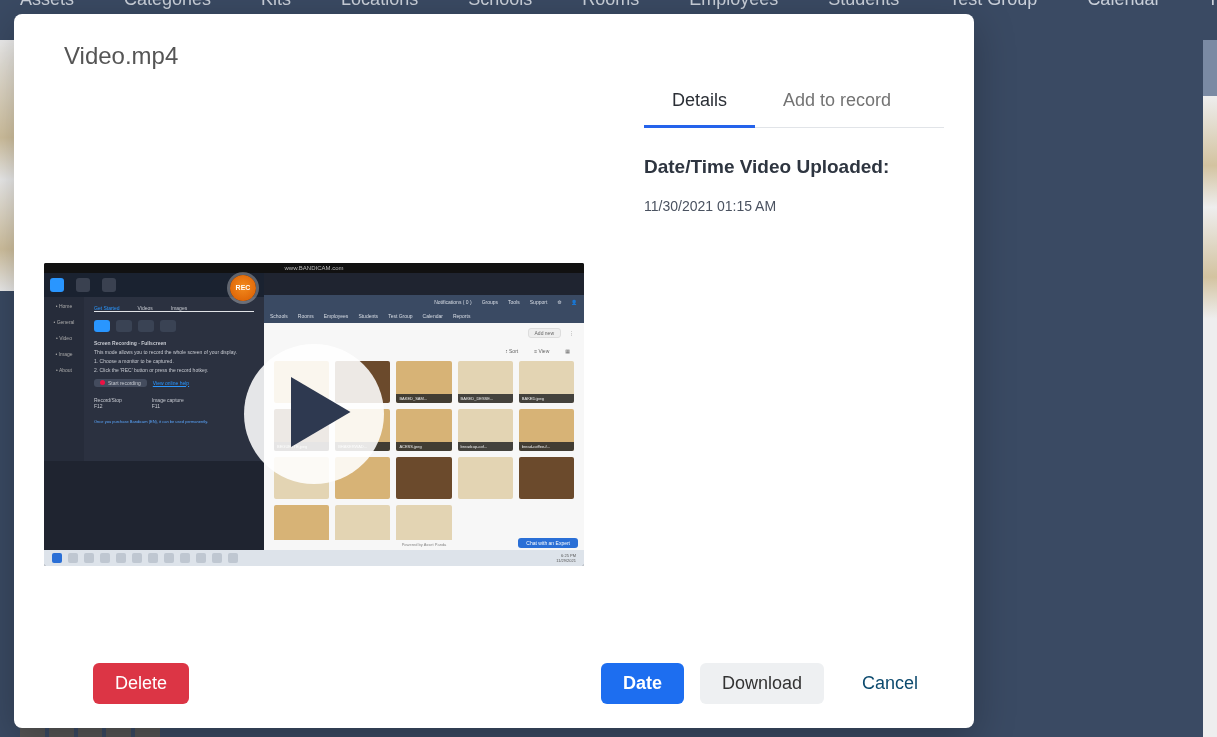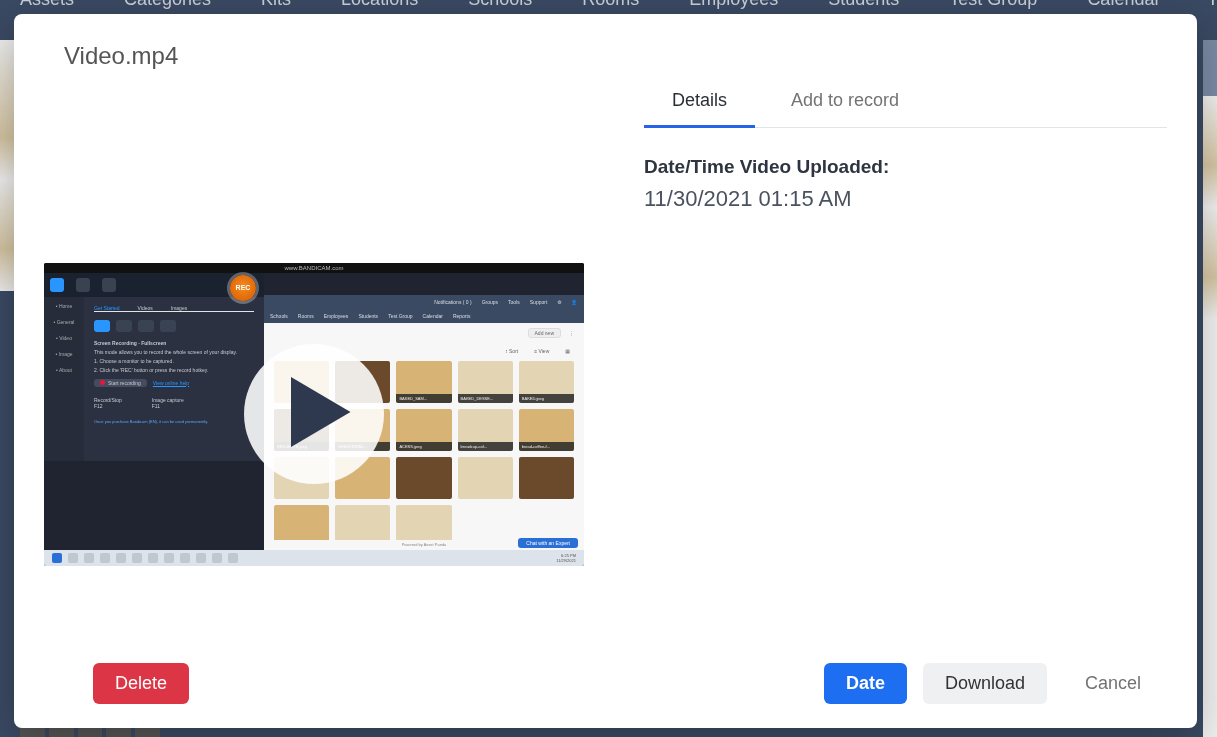--- a/index.html
+++ b/index.html
@@ -36,21 +36,21 @@
     left: 20px; bottom: 0;
     width: 140px; height: 12px;
     display: flex; gap: 4px;
   }
   .bg-bottom div { flex: 1; background: #555; }
 
   
   .modal {
     position: absolute;
     left: 14px; top: 14px;
-    width: 1183px; height: 714px;
+    width: 960px; height: 714px;
     background: #fff;
     border-radius: 8px;
     box-shadow: 0 10px 40px rgba(0,0,0,.25);
     display: flex;
     flex-direction: column;
   }
 
   .modal-title {
     padding: 28px 50px 0 50px;
     font-size: 24px;
@@ -246,43 +246,43 @@
   .vf-play svg{width:70px;height:70px;fill:#2e3950;margin-left:10px;}
 
   
   .detail-col {
     flex: 1;
     padding-top: 8px;
   }
   .tabs {
     display: flex;
     border-bottom: 1px solid #e1e4e8;
-    gap: 8px;
+    gap: 0;
   }
   .tab {
     padding: 12px 28px 14px;
     font-size: 18px;
     color: #737373;
     cursor: pointer;
     text-align: center;
   }
   .tab.active {
     color: #2b2f36;
     border-bottom: 3px solid #2563eb;
     margin-bottom: -1px;
   }
   .field-label {
     margin-top: 28px;
     font-size: 19px;
     font-weight: 700;
     color: #2e3540;
   }
   .field-value {
-    margin-top: 8px;
-    font-size: 22px;
+    margin-top: 20px;
+    font-size: 14px;
     color: #4a5260;
   }
 
   
   .modal-footer {
     height: 90px;
     display: flex;
     align-items: center;
     padding: 0 34px;
     gap: 16px;
@@ -291,21 +291,21 @@
     font-size: 18px;
     padding: 10px 22px;
     border-radius: 6px;
     border: none;
     cursor: pointer;
     font-family: inherit;
   }
   .btn.delete { background:#dc3545; color:#fff;margin-left:45px; }
   .btn.save   { background:#1d6ef0; color:#fff; font-weight:600; }
   .btn.download { background:#eef0f2; color:#333; }
-  .btn.cancel { background:transparent; color:#737373; }
+  .btn.cancel { background:transparent; color:#0c4a6e; }
   .spacer { flex: 1; }
 </style>
 </head>
 <body>
 
 <div class="bg-nav">
   <span>Assets</span>
     <span>Categories</span>
     <span>Kits</span>
   <span>Locations</span>

